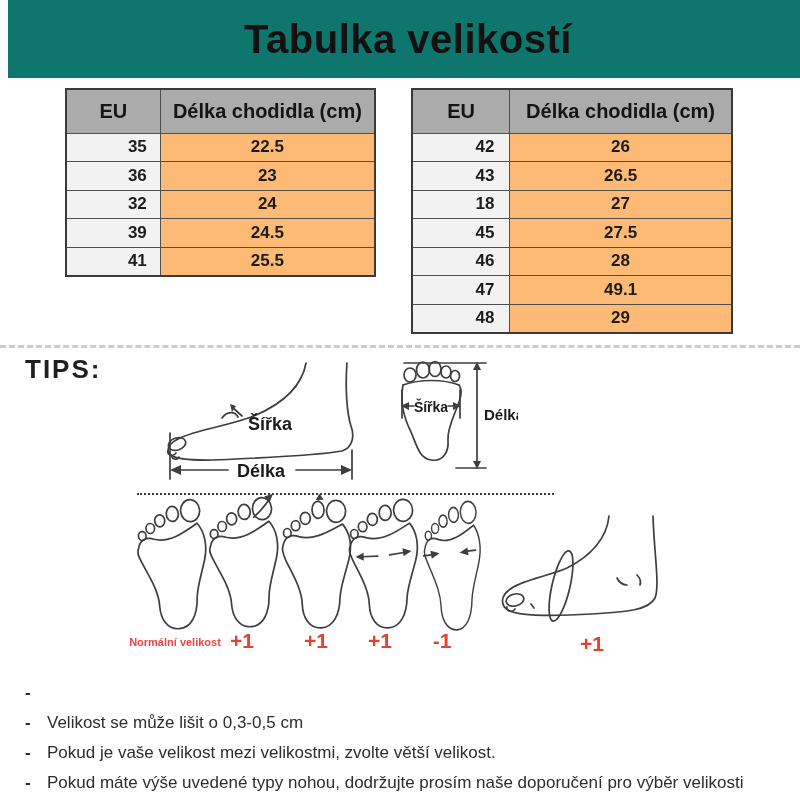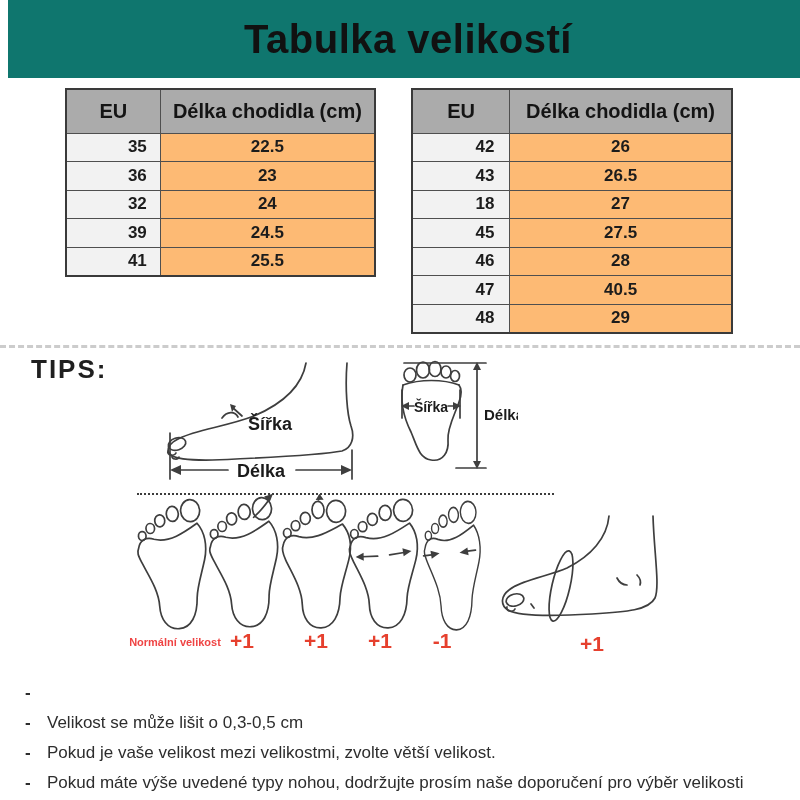--- a/index.html
+++ b/index.html
@@ -31,21 +31,21 @@
   }
   table.size td { height:28.5px; font-size:17px; color:#1c1c1c; background:#fdba74; }
   table.size td.eu { background:#f2f2f2;padding-left:48px; }
   .tbl-left  { left:65px;  top:88px; width:311px; }
   .tbl-right { left:411px; top:88px; width:322px; }
   col.c-eu  { width:30.5%; }
   col.c-len { width:69.5%; }
 
   
   .divider { left:0; top:345px; width:800px; border-top:3px dashed #cccccc; }
-  .tips-label { left:31px; top:354px; font-size:26px; font-weight:700; color:#1f1f1f; letter-spacing:2px; }
+  .tips-label { left:25px; top:354px; font-size:26px; font-weight:700; color:#1f1f1f; letter-spacing:2px; }
 
   
   svg.line-art { stroke:#3e3e3e; fill:none; stroke-width:1.7; stroke-linecap:round; stroke-linejoin:round; }
   svg.line-art .fillhead { fill:#3e3e3e; stroke:none; }
   svg.line-art text { stroke:none; fill:#1b1b1b; font-weight:700; font-family:"Liberation Sans","DejaVu Sans",sans-serif; }
   .dotted-line { left:137px; top:493px; width:417px; border-top:2px dotted #3c3c3c; }
 
   .foot-label-normal {
     top:636px; left:175px; transform:translateX(-50%); white-space:nowrap;
     font-size:11px; font-weight:700; color:#ef4444;
@@ -129,21 +129,21 @@
     <tr>
         <td class="eu">45</td>
         <td>27.5</td>
       </tr>
     <tr>
         <td class="eu">46</td>
         <td>28</td>
       </tr>
     <tr>
         <td class="eu">47</td>
-        <td>40.5</td>
+        <td>49.1</td>
       </tr>
     <tr>
         <td class="eu">48</td>
         <td>29</td>
       </tr>
   </tbody>
 </table>
 
 <div class="abs divider"></div>
 <div class="abs tips-label">TIPS:</div>

